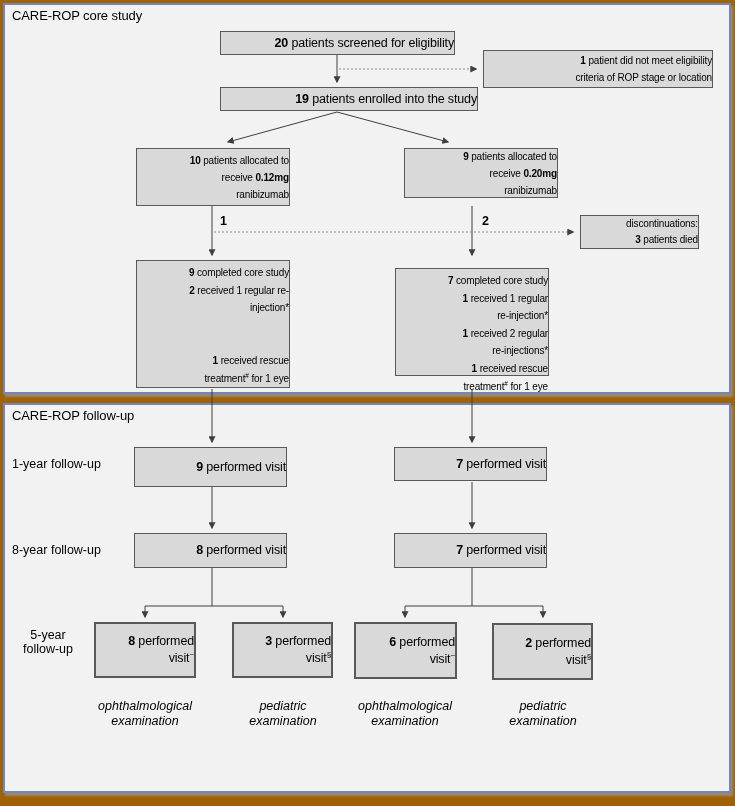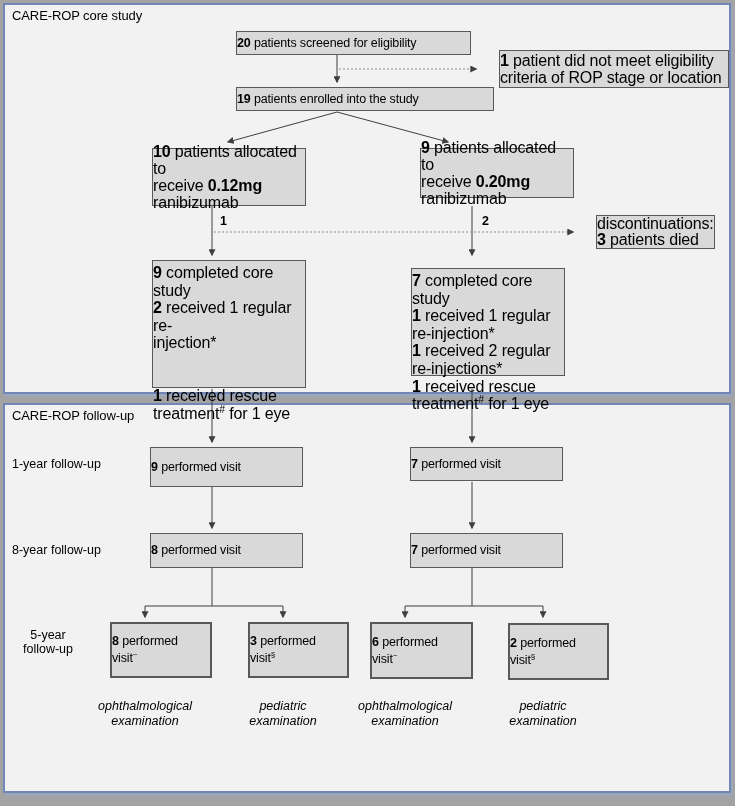--- a/index.html
+++ b/index.html
@@ -1,42 +1,42 @@
 <!DOCTYPE html>
 <html style="--box-fill: #d9d9d9; --box-border: #595959; --panel-fill: #f2f2f2; --panel-border: #7187b8; --line-color: #3f3f3f; --dotted-color: #8c8c8c; --text-color: #000000;"><head>
 <meta charset="utf-8">
 <style>
   :root{
     --box-fill:#d9d9d9; --box-border:#595959; --panel-fill:#f2f2f2;
     --panel-border:#7187b8; --line-color:#3f3f3f; --dotted-color:#8c8c8c; --text-color:#000;
   }
   html,body{margin:0;padding:0;background:#fff;}
   #stage{
-    position:relative; width:735px; height:806px; background:#a3a3a3;
+    position:relative; width:735px; height:806px; background:#a16207;
     font-family:"Liberation Sans", sans-serif; color:var(--text-color); overflow:hidden;
   }
   .panel{
     position:absolute; box-sizing:border-box; background:var(--panel-fill);
     border:2px solid var(--panel-border); box-shadow:2px 3px 2px rgba(150,170,205,.55);
     z-index:1;
   }
   .panel-title{
     position:absolute; font-size:13px; letter-spacing:-0.1px; z-index:4; white-space:nowrap;
   }
   #connectors{position:absolute; left:0; top:0; z-index:2;}
   #connectors path.solid{stroke:var(--line-color); stroke-width:1; fill:none;}
   #connectors path.dotted{stroke:var(--dotted-color); stroke-width:1; fill:none; stroke-dasharray:2,2;}
   #connectors marker path{fill:var(--line-color); stroke:none;}
   .box{
     position:absolute; box-sizing:border-box; background:var(--box-fill);
     border:1px solid var(--box-border); z-index:3;
     display:flex; flex-direction:column; justify-content:center;
-    text-align:left; font-size:12.5px; line-height:17px; letter-spacing:-0.15px;margin-left:16px;
-  }
-  .box.small-font{font-size:16px;}
+    text-align:right; font-size:12.5px; line-height:17px; letter-spacing:-0.15px;
+  }
+  .box.small-font{font-size:10px;}
   .box.tall{justify-content:flex-start; padding-top:3px; line-height:17.6px;}
   .box.thick{border-width:2px;}
   .box.tight{line-height:16px;}
   .box b{font-weight:bold;}
   sup{font-size:0.65em; line-height:0; vertical-align:super;}
   .arrow-num{
     position:absolute; font-weight:bold; font-size:12.5px; z-index:4; white-space:nowrap;
   }
   .row-label{
     position:absolute; font-size:12.5px; z-index:4; white-space:nowrap;

